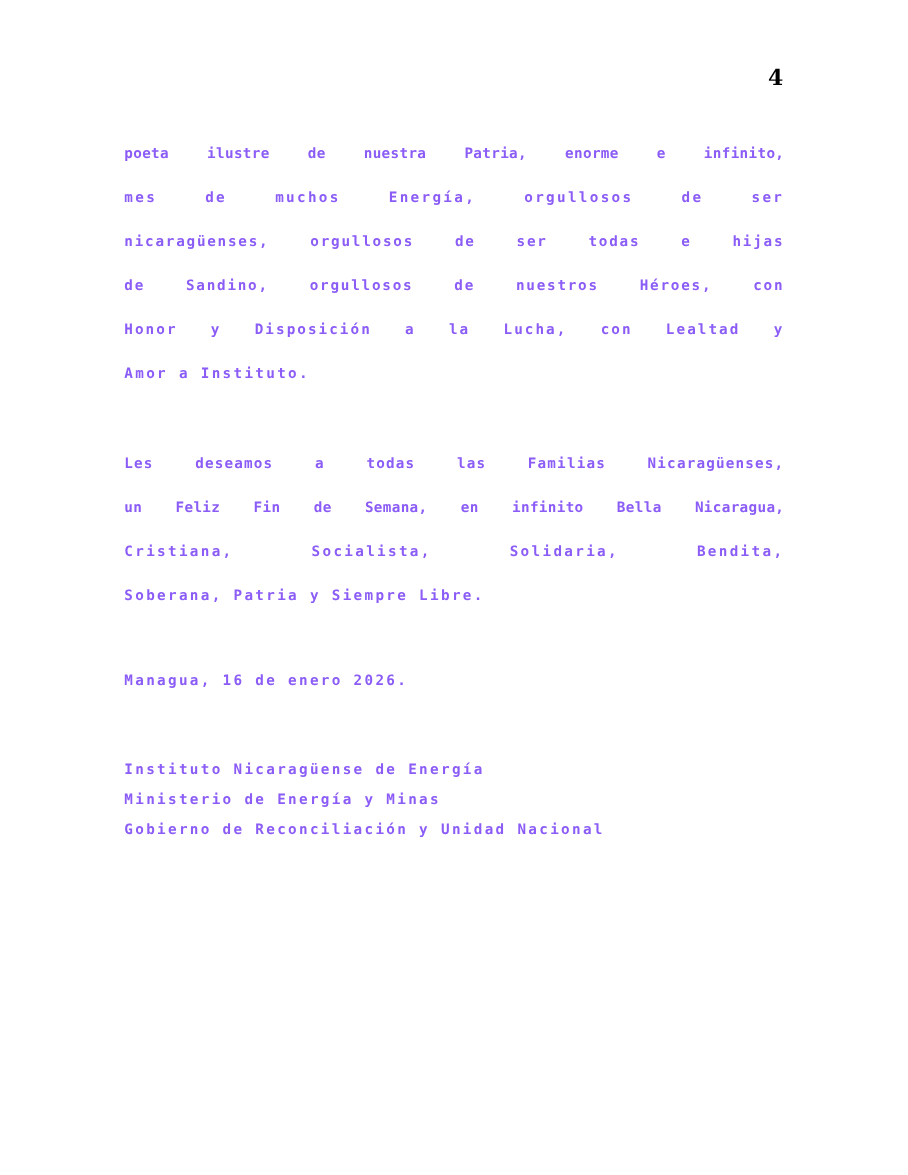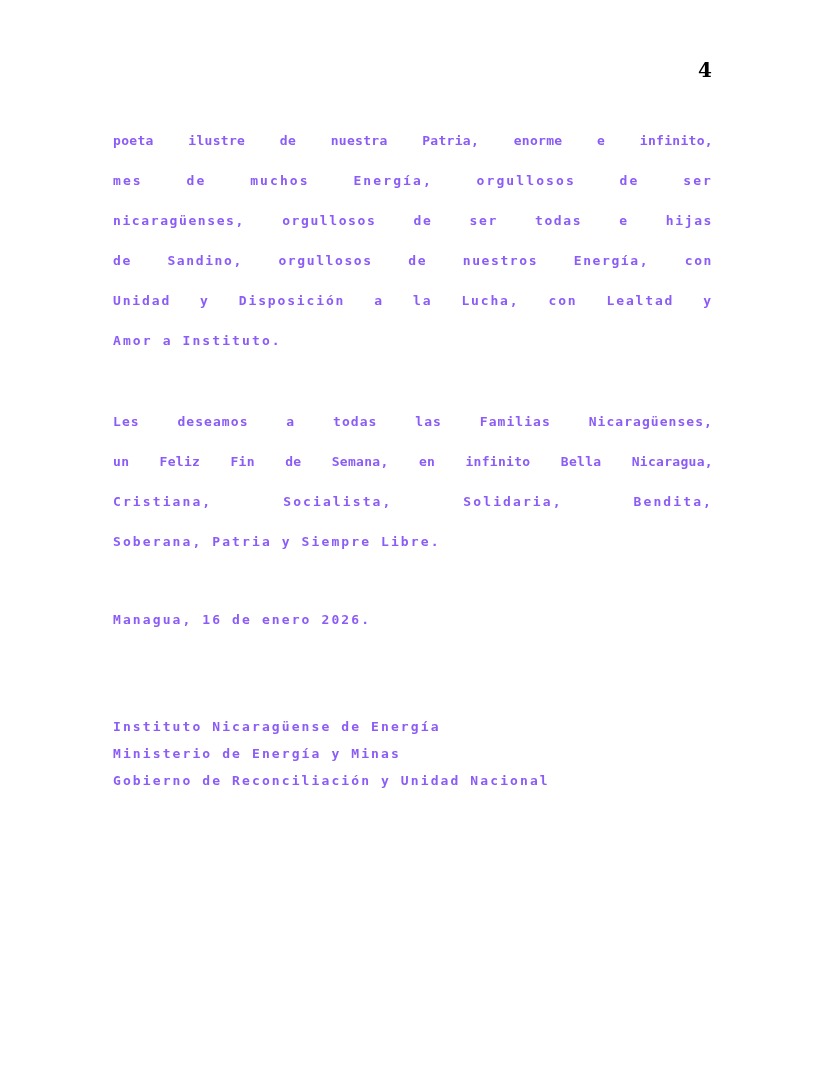--- a/index.html
+++ b/index.html
@@ -51,42 +51,42 @@
   .ls-c { letter-spacing: 1.6px !important; }
   .ls-d { letter-spacing: 1.85px !important; }
   .para-1 { margin-top: 121px; }
   .para-2 { margin-top: 41px; }
   .date-line {
     margin-top: 38px;
     line-height: 40px;
     letter-spacing: 2.1px;
     white-space: nowrap;
   }
-  .signature { margin-top: 73px; }
+  .signature { margin-top: 47px; }
   .signature .line {
     line-height: 27px;
     letter-spacing: 2.1px;
     white-space: nowrap;
   }
 </style>
 </head>
 <body>
 
 <div class="page">
 
   <div class="page-number">4</div>
 
   <div class="content">
 
     <div class="para para-1">
       <div class="line j ls-a">poeta ilustre de nuestra Patria, enorme e infinito,</div>
       <div class="line j">mes de muchos Energía, orgullosos de ser</div>
       <div class="line j ls-c">nicaragüenses, orgullosos de ser todas e hijas</div>
-      <div class="line j ls-c">de Sandino, orgullosos de nuestros Energía, con</div>
-      <div class="line j ls-d">Unidad y Disposición a la Lucha, con Lealtad y</div>
+      <div class="line j ls-c">de Sandino, orgullosos de nuestros Héroes, con</div>
+      <div class="line j ls-d">Honor y Disposición a la Lucha, con Lealtad y</div>
       <div class="line">Amor a Instituto.</div>
     </div>
 
     <div class="para para-2">
       <div class="line j ls-b">Les deseamos a todas las Familias Nicaragüenses,</div>
       <div class="line j ls-a">un Feliz Fin de Semana, en infinito Bella Nicaragua,</div>
       <div class="line j">Cristiana, Socialista, Solidaria, Bendita,</div>
       <div class="line">Soberana, Patria y Siempre Libre.</div>
     </div>
 

